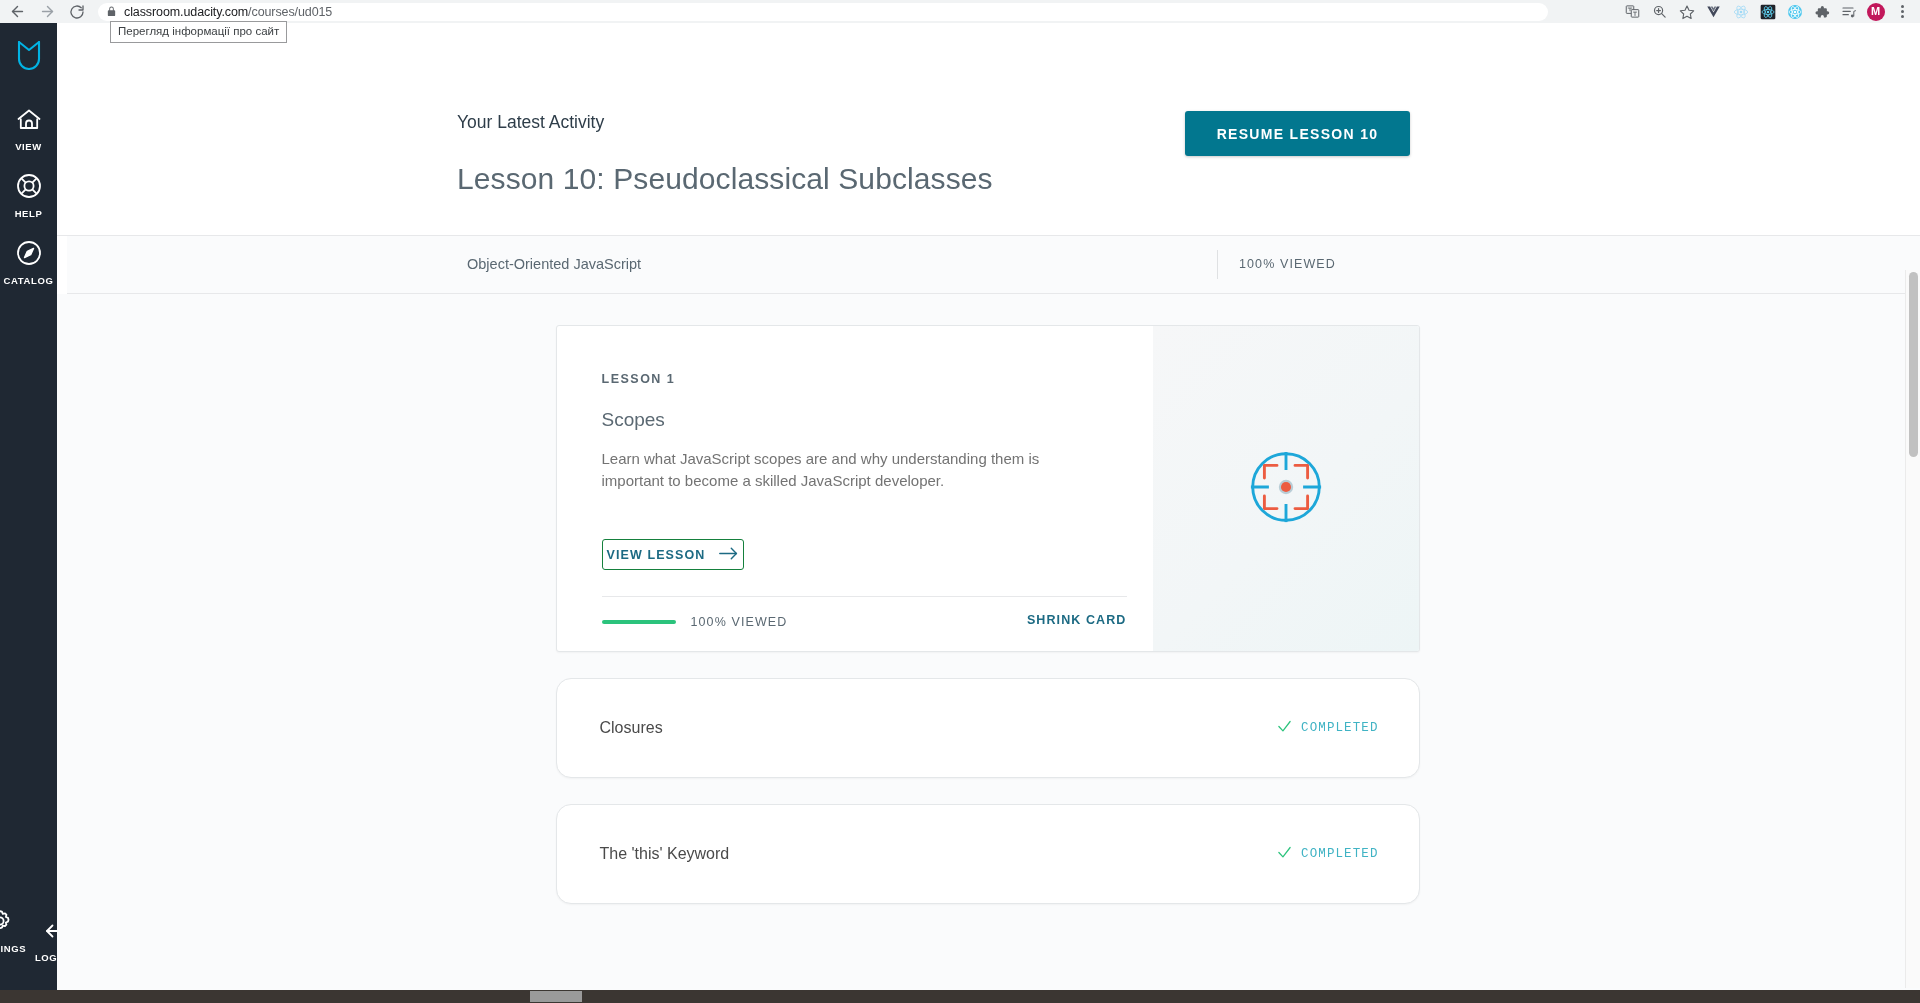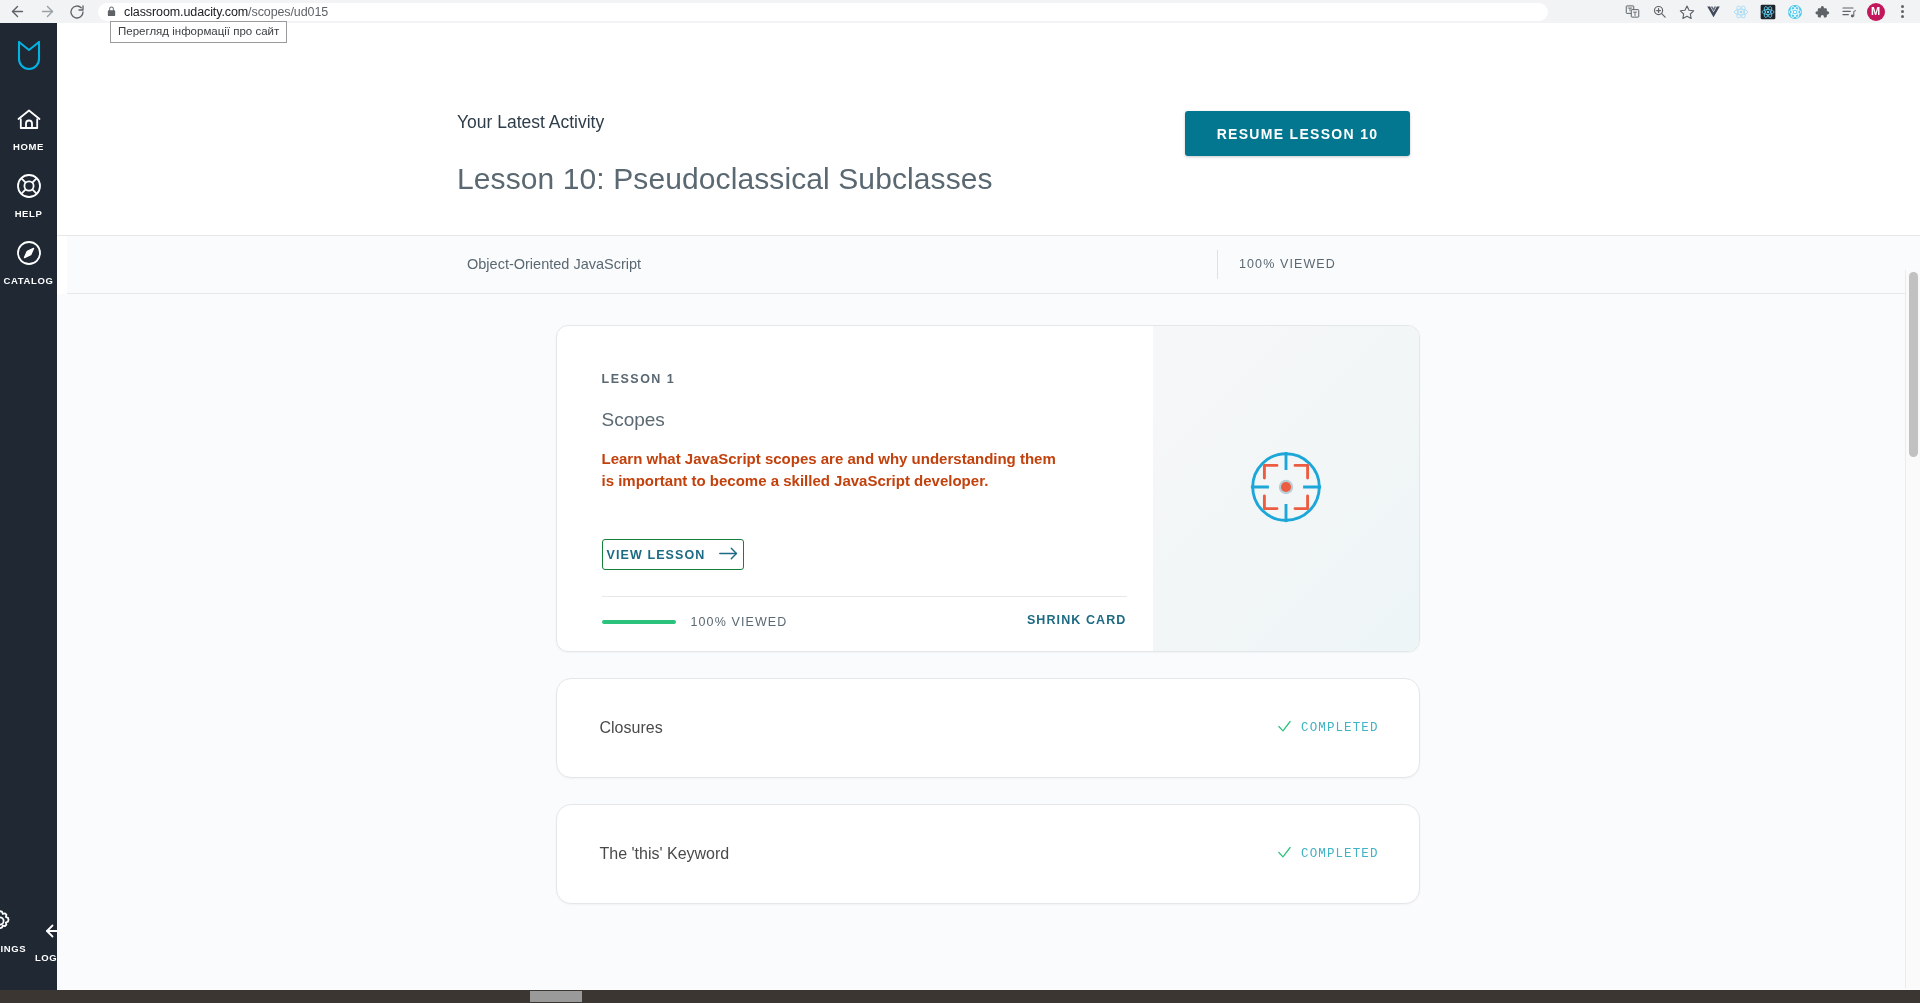--- a/index.html
+++ b/index.html
@@ -142,39 +142,39 @@
     padding-top: 31px;
   }
 
   
   .lesson-card {
     position: relative;
     margin: 0 auto;
     width: 864px; height: 327px;
     background: #ffffff;
     border: 1px solid #e4e7e9;
-    border-radius: 12px;
+    border-radius: 3px;
     display: flex;
     overflow: hidden;
     box-shadow: 0 1px 2px rgba(0,0,0,0.04);
     left: -1px;
   }
   .lesson-left {
     width: 596px; padding: 46px 0 0 45px; position: relative;
   }
   .lesson-num {
     font-size: 12.5px; color: #5a6872; letter-spacing: 1.5px; font-weight: 600;
   }
   .lesson-name {
     margin-top: 23px;
     font-size: 19px; color: #5a6872; font-weight: 500;
   }
   .lesson-desc {
     margin-top: 17px; width: 470px;
-    font-size: 15px; line-height: 22px; color: #c2410c; font-weight: 700;
+    font-size: 15px; line-height: 22px; color: #737373; font-weight: 400;
   }
   .view-lesson-btn {
     position: absolute; left: 45px; top: 213px;
     width: 142px; height: 31px;
     background: #ffffff;
     border: 1px solid #15803d;
     border-radius: 3px;
     color: #1c6a83;
     font-family: "Liberation Sans", sans-serif;
     font-size: 12.5px; font-weight: 600; letter-spacing: 1.1px;
@@ -276,21 +276,21 @@
           </svg>
       </div>
     </div>
 
     <div class="omnibox">
       <span class="lock">
         <svg width="11" height="11" viewBox="0 0 24 24" fill="currentColor">
             <path d="M12 1a5 5 0 0 0-5 5v3H6a2 2 0 0 0-2 2v9a2 2 0 0 0 2 2h12a2 2 0 0 0 2-2v-9a2 2 0 0 0-2-2h-1V6a5 5 0 0 0-5-5zm0 2a3 3 0 0 1 3 3v3H9V6a3 3 0 0 1 3-3z"></path>
           </svg>
       </span>
-      <span class="url-text"><span class="domain">classroom.udacity.com</span><span class="path">/scopes/ud015</span></span>
+      <span class="url-text"><span class="domain">classroom.udacity.com</span><span class="path">/courses/ud015</span></span>
     </div>
 
     <div class="toolbar-icons">
       <div class="ticon">
         <svg width="15" height="15" viewBox="0 0 24 24" fill="none" stroke="currentColor" stroke-width="1.6">
             <rect x="2" y="3" width="12" height="12" rx="1"></rect>
             <rect x="10" y="9" width="12" height="12" rx="1" fill="#f1f3f4"></rect>
             <path d="M13 13h6M16 13v6" stroke-width="1.4"></path>
             <path d="M4.5 6.5h7M8 6.5v5" stroke-width="1.4"></path>
           </svg>
@@ -383,21 +383,21 @@
     </div>
 
     <div class="side-item">
       <span>
         <svg width="26" height="24" viewBox="0 0 26 24" fill="none" stroke="#ffffff" stroke-width="1.8" stroke-linejoin="round" stroke-linecap="round">
           <path d="M2.5 11L13 2.5 23.5 11"></path>
           <path d="M4.8 11.2V20h16.4v-8.8"></path>
           <path d="M10 20v-4.5a3 3 0 0 1 6 0V20"></path>
         </svg>
       </span>
-      <span class="lbl">HOME</span>
+      <span class="lbl">VIEW</span>
     </div>
 
     <div class="side-item">
       <span>
         <svg width="26" height="26" viewBox="0 0 26 26" fill="none" stroke="#ffffff" stroke-width="1.8">
           <circle cx="13" cy="13" r="11"></circle>
           <circle cx="13" cy="13" r="4.6"></circle>
           <line x1="5.2" y1="5.2" x2="9.7" y2="9.7"></line>
           <line x1="16.3" y1="16.3" x2="20.8" y2="20.8"></line>
           <line x1="20.8" y1="5.2" x2="16.3" y2="9.7"></line>

